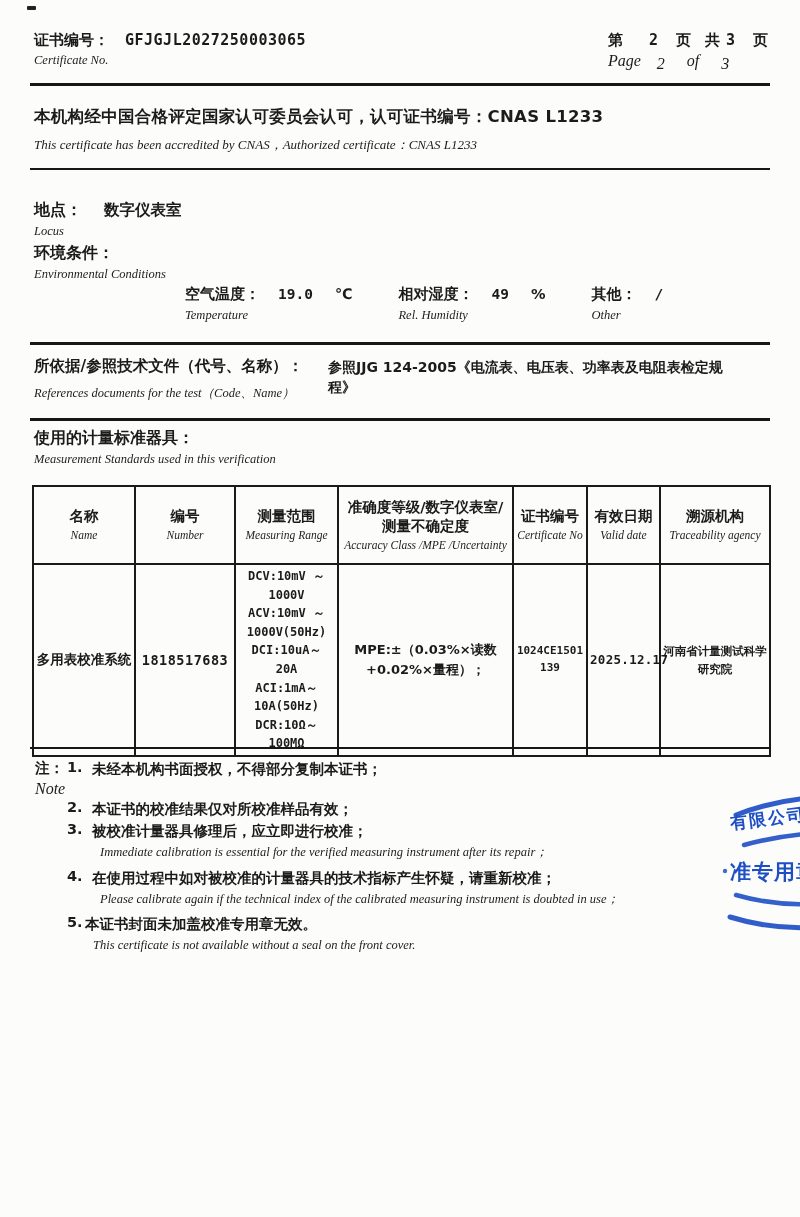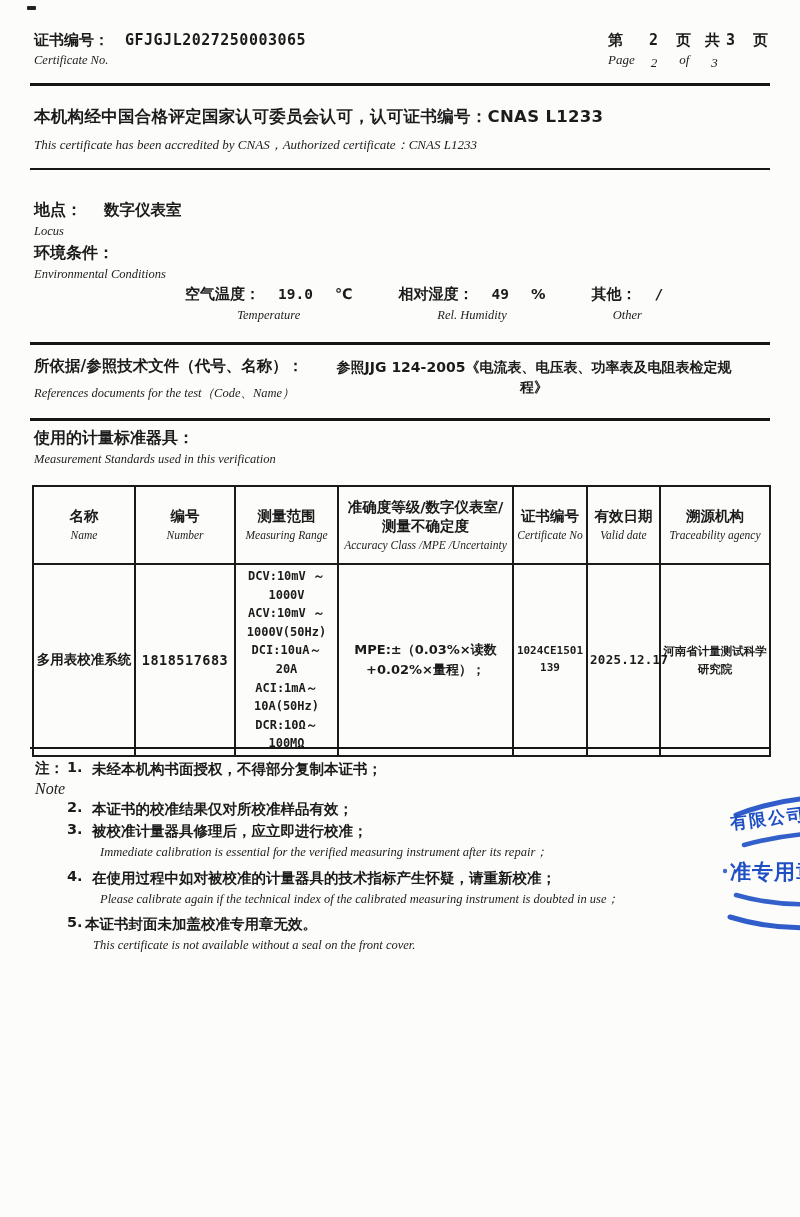--- a/index.html
+++ b/index.html
@@ -15,48 +15,48 @@
   .artifact { position:absolute; background:#222; border-radius:1px; }
 
   
   .header { position:absolute; top:31px; left:34px; right:32px; display:flex; justify-content:space-between; }
   .cert-line { display:flex; align-items:baseline; gap:16px; }
   .lbl-cn { font-size:15px; font-weight:bold; }
   .cert-val { font-size:15px; font-weight:600; letter-spacing:.5px; }
   .sub-en { font-size:12.5px; margin-top:3px; color:#222; }
   .pageno-cn { display:flex; font-size:15px; font-weight:bold; align-items:baseline; }
   .pageno-cn span { display:inline-block; }
-  .pageno-en { display:flex; font-size:13px; margin-top:2px; }
+  .pageno-en { display:flex; font-size:16px; margin-top:2px; }
   .pn-num { position:relative; top:3px; font-style:normal; font-family:"Liberation Serif", serif; font-style:italic; }
 
   
   .accred { position:absolute; top:106px; left:34px; right:32px; }
   .accred-cn { font-size:16.5px; font-weight:bold; letter-spacing:.3px; }
   .accred-en { font-size:13px; margin-top:8px; }
 
   
   .loc { position:absolute; top:200px; left:34px; }
   .loc-line { display:flex; align-items:baseline; gap:22px; }
   .hd-cn { font-size:16px; font-weight:bold; }
   .val-cn { font-size:15.5px; font-weight:600; }
   .envhd { position:absolute; top:243px; left:34px; }
   .env-values { position:absolute; top:285px; left:185px; display:flex; }
   .env-group { margin-right:46px; }
   .env-top { display:flex; align-items:baseline; }
   .env-label { font-size:15px; font-weight:bold; }
   .env-val { font-size:14.5px; font-weight:600; margin-left:18px; }
   .env-unit { font-size:14.5px; font-weight:600; margin-left:22px; }
-  .env-en { font-size:12.5px; margin-top:4px;text-align:center; }
+  .env-en { font-size:12.5px; margin-top:4px; }
 
   
   .refs { position:absolute; top:356px; left:34px; right:60px; display:flex; }
   .refs-labels { width:294px; flex-shrink:0; }
   .refs-cn { font-size:15.5px; font-weight:bold; }
   .refs-en { font-size:12.5px; margin-top:8px; }
-  .refs-val { flex:1; font-size:14px; font-weight:600; line-height:1.4; padding-top:2px;text-align:center; }
+  .refs-val { flex:1; font-size:14px; font-weight:600; line-height:1.4; padding-top:2px; }
 
   
   .stdhd { position:absolute; top:428px; left:34px; }
 
   
   table.std { position:absolute; top:485px; left:32px; width:737px; border-collapse:collapse; table-layout:fixed; }
   table.std th, table.std td { border:2px solid #1a1a1a; text-align:center; vertical-align:middle; padding:2px; }
   table.std th { height:78px; }
   table.std td { height:170px; }
   .th-cn { font-size:14.5px; font-weight:bold; line-height:1.35; }

